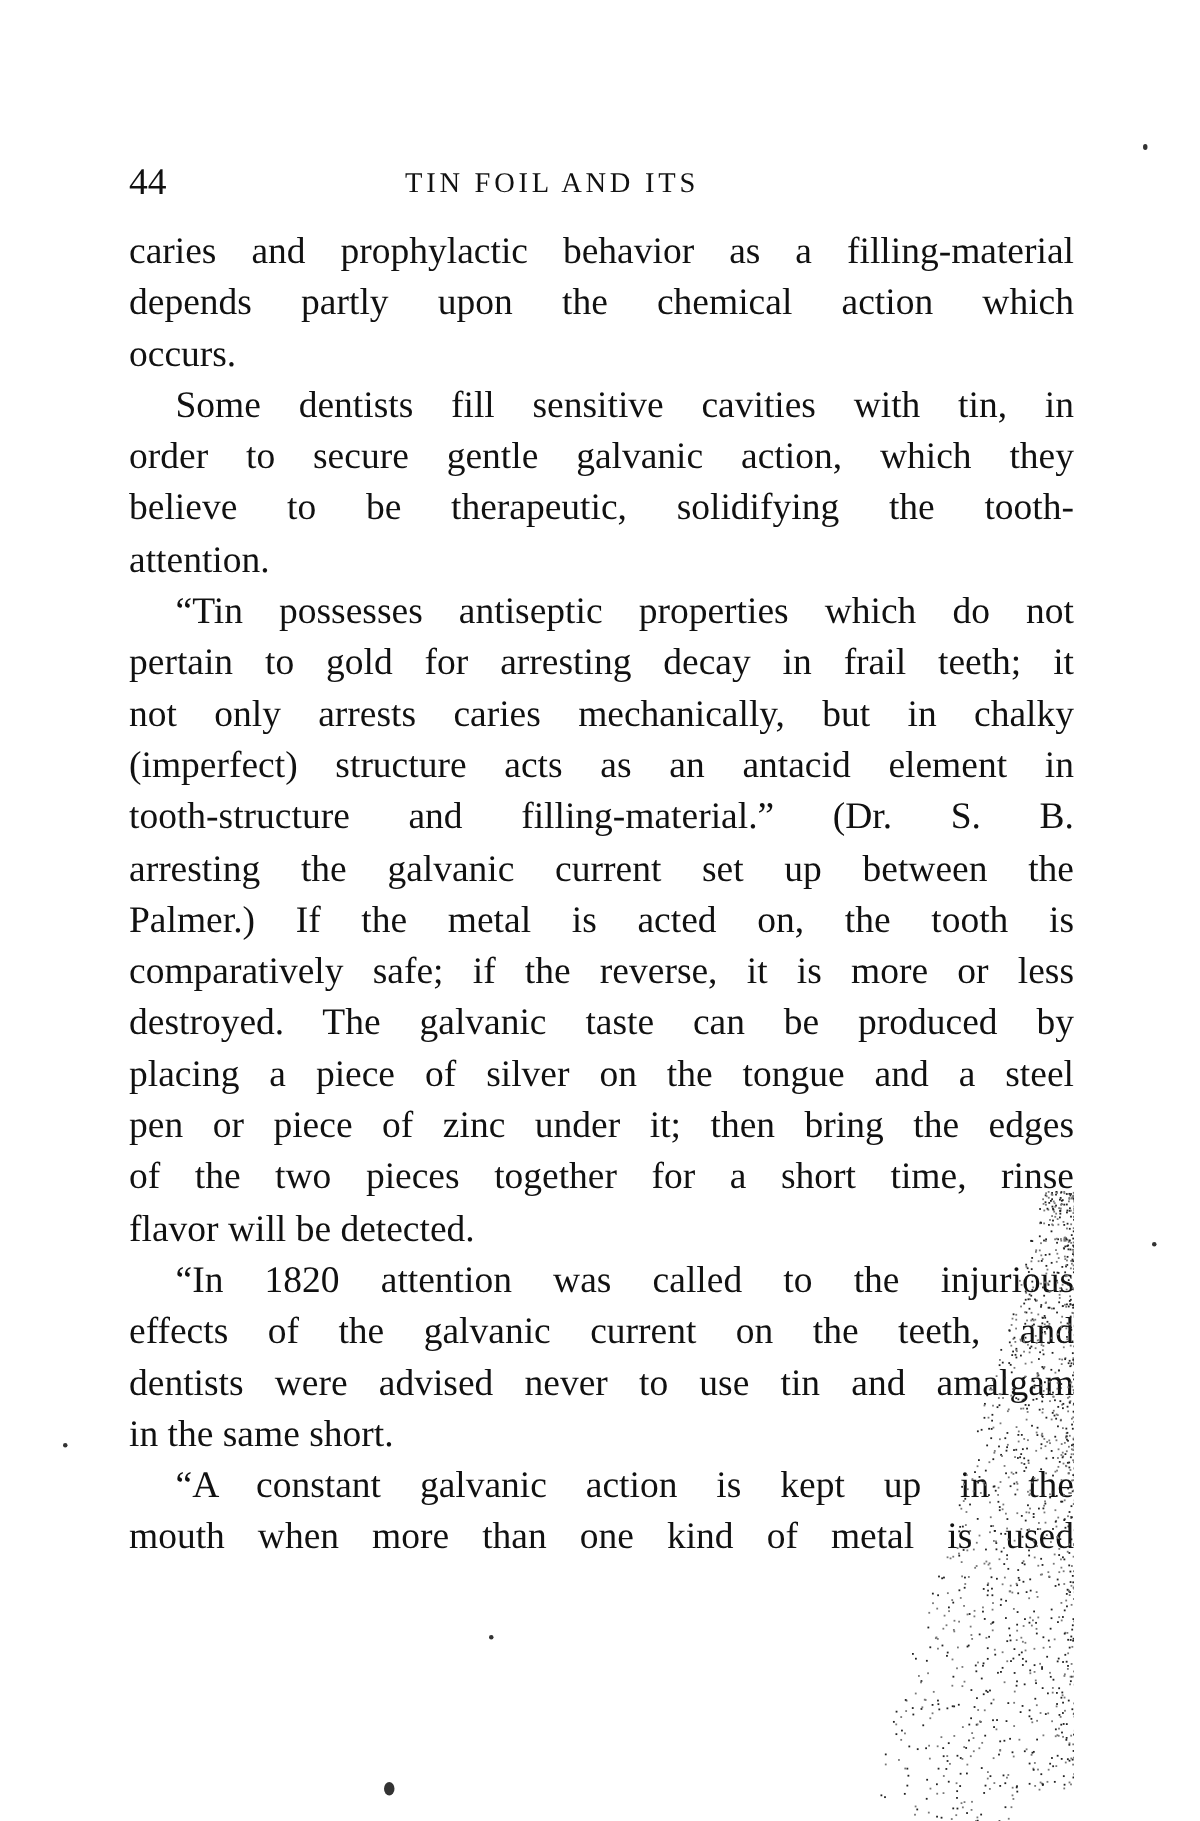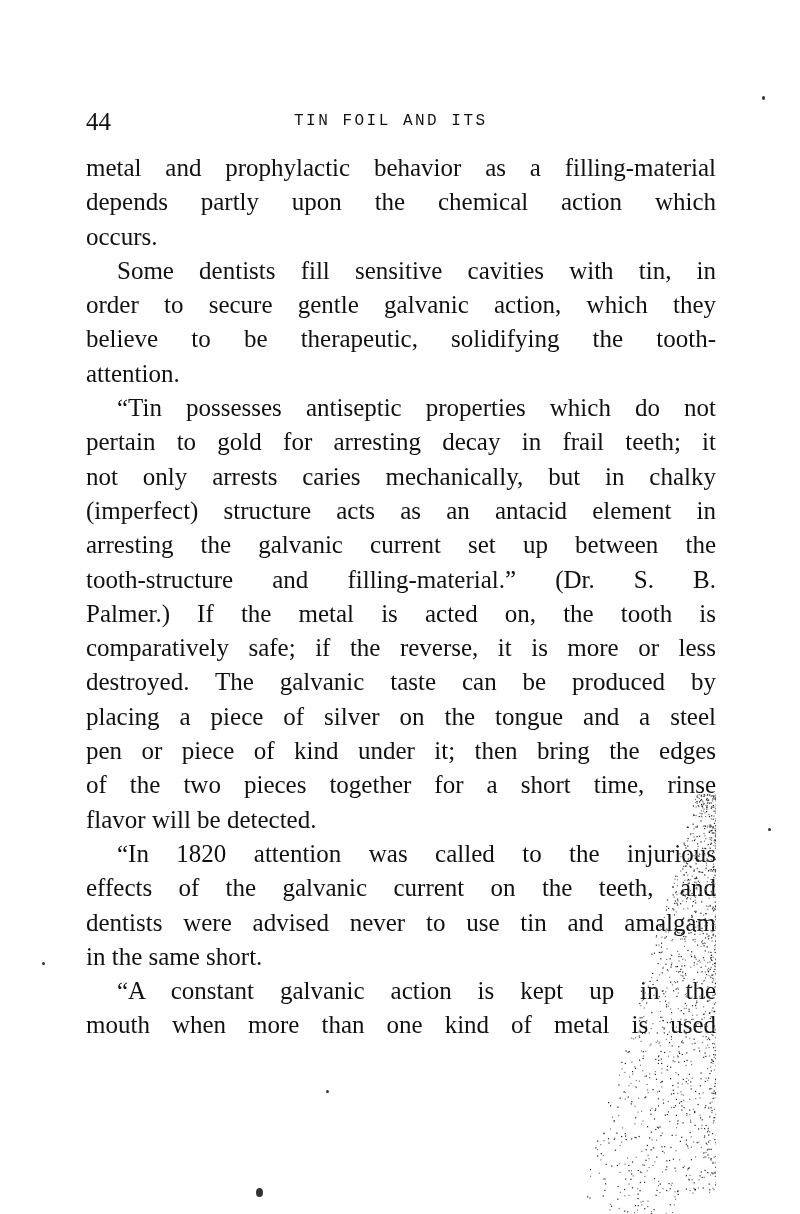--- a/index.html
+++ b/index.html
@@ -1,57 +1,57 @@
 <!DOCTYPE html>
 <html><head>
   <meta charset="utf-8">
   <style>
     html, body { margin: 0; padding: 0; background: #ffffff; }
     body { width: 800px; height: 1214px; position: relative; overflow: hidden;
            font-family: "Liberation Serif", "DejaVu Serif", serif; color: #111; }
     .page { position: absolute; left: 0; top: 0; width: 716px; height: 1214px; border-radius: 24px; }
     .header { position: absolute; top: 108px; left: 86px; width: 630px; height: 30px; }
     .page-number { position: absolute; left: 0; top: 0; font-size: 25px; }
-    .running-title { position: absolute; left: 208px; top: 4px; font-size: 16px; letter-spacing: 2.5px; font-family: Liberation Mono, monospace; }
+    .running-title { position: absolute; left: 184px; top: 4px; font-size: 19px; letter-spacing: 2.5px; }
     .body-text { position: absolute; left: 86px; top: 151px; width: 630px; }
     .line { display: block; font-size: 25px; line-height: 34.3px; height: 34.3px; white-space: nowrap;
             text-align: justify; text-align-last: justify; }
     .line.last { text-align-last: left; }
     .line.indent { padding-left: 31px; }
     .speck { position: absolute; background: #333; border-radius: 50%; }
     .noise { position: absolute; right: 0; bottom: 0; width: 160px; height: 420px; }
   </style>
 </head>
 <body>
 
 <div class="page">
   <div class="header">
     <span class="page-number">44</span>
     <span class="running-title">TIN FOIL AND ITS</span>
   </div>
 
   <div class="body-text" id="body-text">
-      <span class="line">metal and prophylactic behavior as a filling-material</span>
+      <span class="line">caries and prophylactic behavior as a filling-material</span>
       <span class="line">depends partly upon the chemical action which</span>
       <span class="line last">occurs.</span>
       <span class="line indent">Some dentists fill sensitive cavities with tin, in</span>
       <span class="line">order to secure gentle galvanic action, which they</span>
       <span class="line">believe to be therapeutic, solidifying the tooth-</span>
       <span class="line last">attention.</span>
       <span class="line indent">“Tin possesses antiseptic properties which do not</span>
       <span class="line">pertain to gold for arresting decay in frail teeth; it</span>
       <span class="line">not only arrests caries mechanically, but in chalky</span>
       <span class="line">(imperfect) structure acts as an antacid element in</span>
+      <span class="line">tooth-structure and filling-material.” (Dr. S. B.</span>
       <span class="line">arresting the galvanic current set up between the</span>
-      <span class="line">tooth-structure and filling-material.” (Dr. S. B.</span>
       <span class="line">Palmer.) If the metal is acted on, the tooth is</span>
       <span class="line">comparatively safe; if the reverse, it is more or less</span>
       <span class="line">destroyed. The galvanic taste can be produced by</span>
       <span class="line">placing a piece of silver on the tongue and a steel</span>
-      <span class="line">pen or piece of kind under it; then bring the edges</span>
+      <span class="line">pen or piece of zinc under it; then bring the edges</span>
       <span class="line">of the two pieces together for a short time, rinse</span>
       <span class="line last">flavor will be detected.</span>
       <span class="line indent">“In 1820 attention was called to the injurious</span>
       <span class="line">effects of the galvanic current on the teeth, and</span>
       <span class="line">dentists were advised never to use tin and amalgam</span>
       <span class="line last">in the same short.</span>
       <span class="line indent">“A constant galvanic action is kept up in the</span>
       <span class="line">mouth when more than one kind of metal is used</span>
     </div>
 

